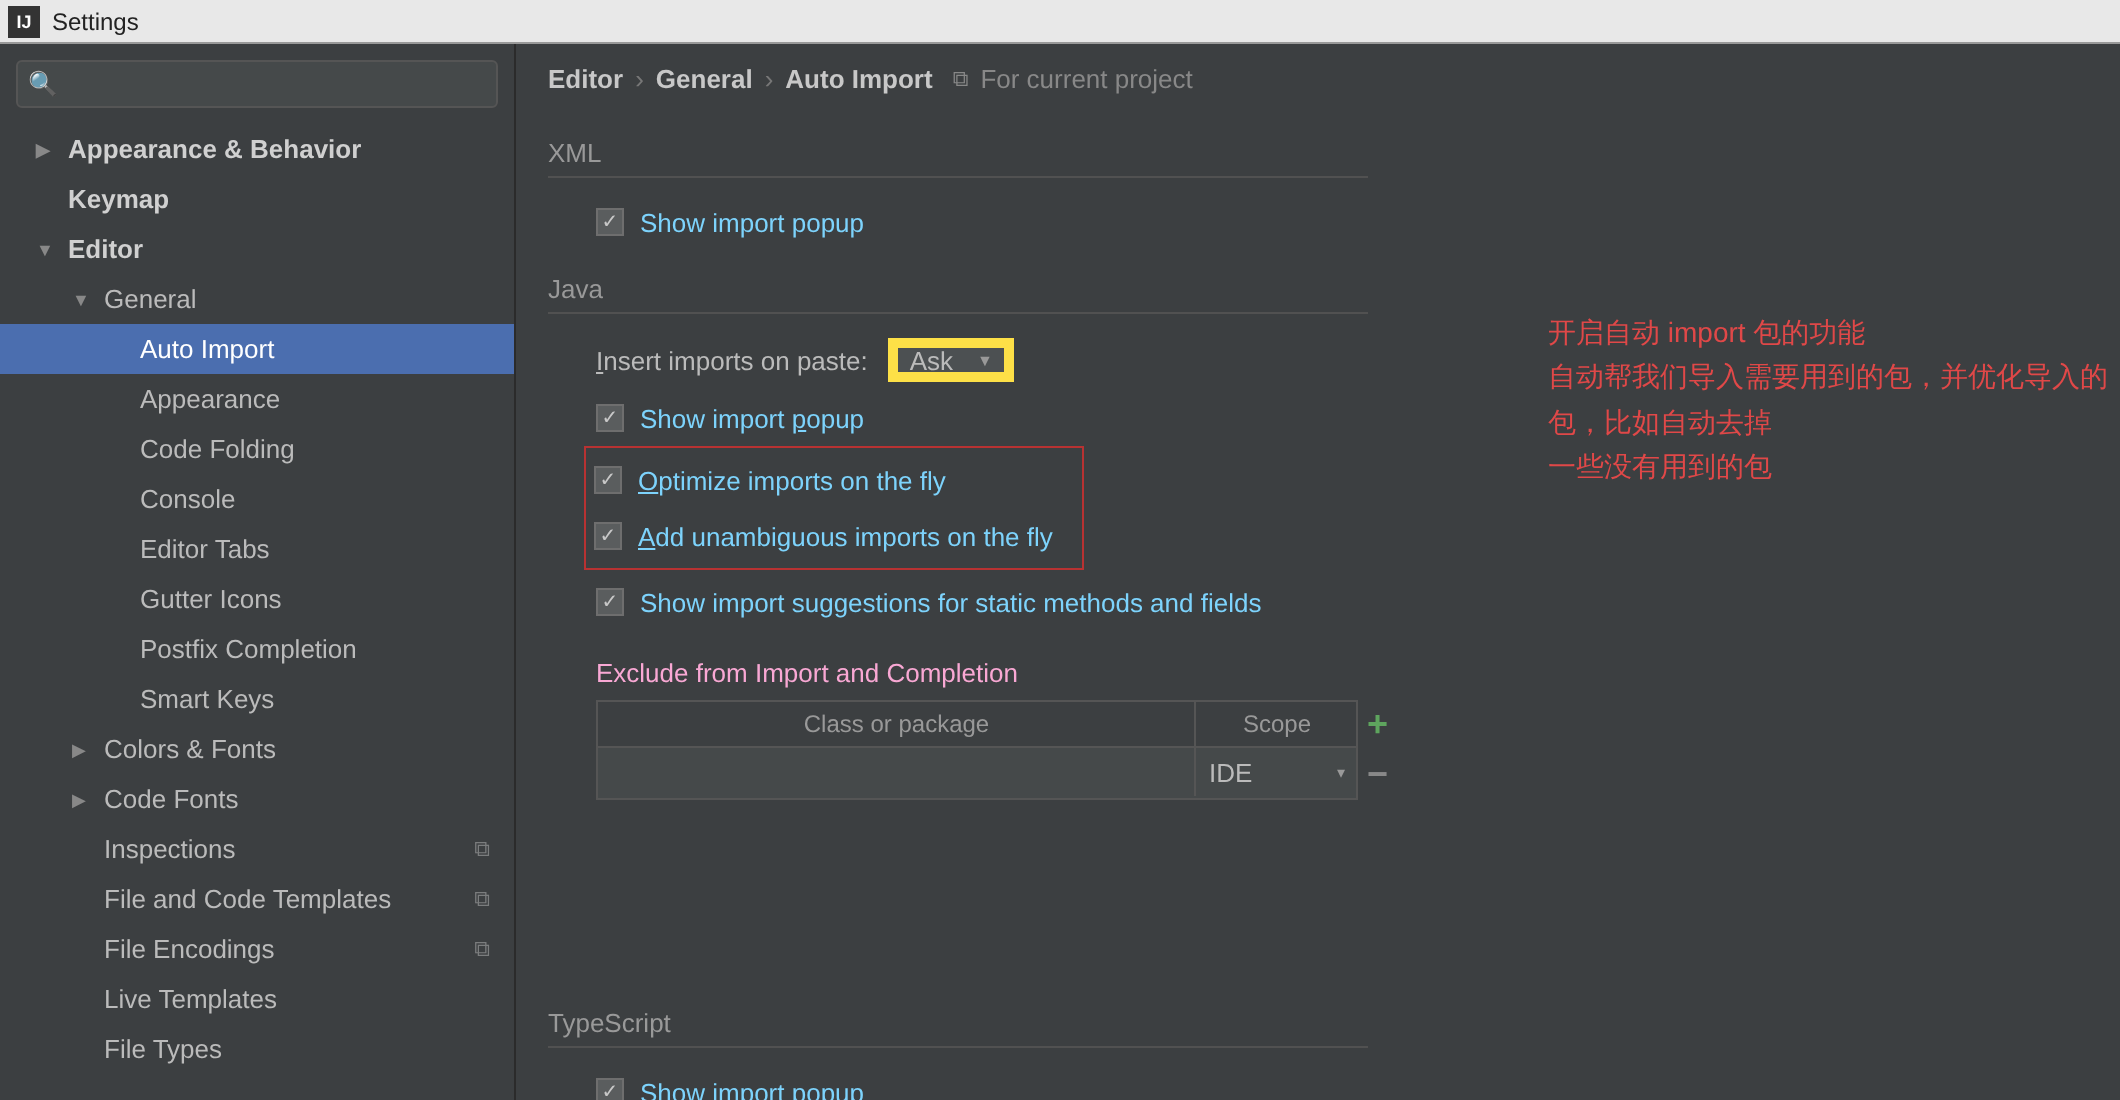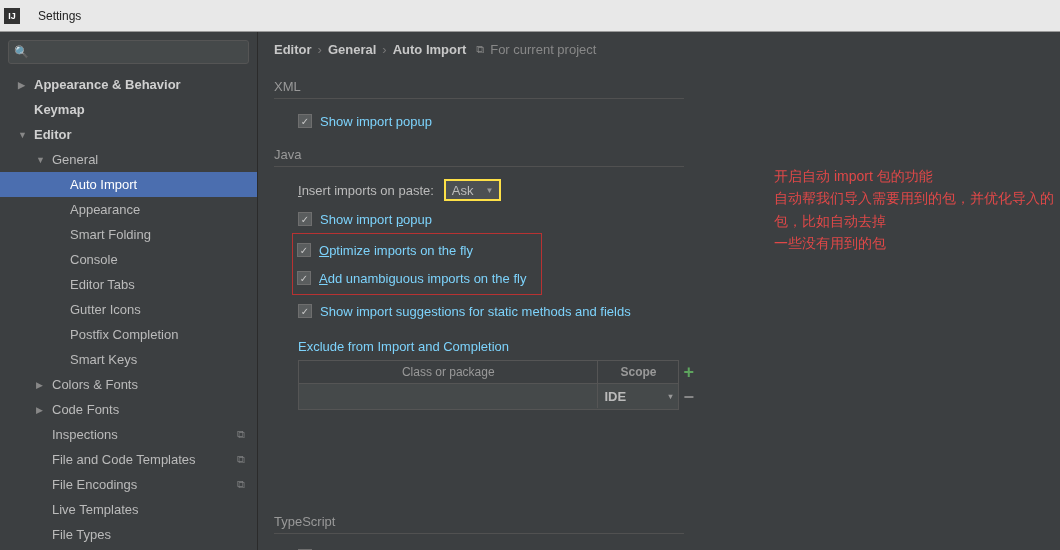--- a/index.html
+++ b/index.html
@@ -1,20 +1,20 @@
 <!DOCTYPE html>
 <html><head>
   <meta charset="utf-8">
   <style>
     * { margin: 0; padding: 0; box-sizing: border-box; font-family: "Segoe UI", Arial, sans-serif; }
     body { background: #3c3f41; color: #bbbbbb; font-size: 13px; overflow: hidden; }
     
     .window { width: 1060px; height: 550px; display: flex; flex-direction: column; }
     
-    .titlebar { background: #e8e8e8; height: 32px; display: flex; align-items: center; padding: 0 4px; border-bottom: 1px solid #999; gap: 12px; }
+    .titlebar { background: #e8e8e8; height: 22px; display: flex; align-items: center; padding: 0 4px; border-bottom: 1px solid #999; }
     .titlebar-icon { width: 16px; height: 16px; background: #333; color: #fff; font-size: 9px; font-weight: bold; display: flex; align-items: center; justify-content: center; margin-right: 6px; }
     .titlebar-text { color: #222; font-size: 12px; }
     
     .content { flex: 1; display: flex; overflow: hidden; }
     
     .sidebar { width: 258px; background: #3c3f41; border-right: 1px solid #2b2b2b; display: flex; flex-direction: column; }
     .search-box { margin: 8px; position: relative; }
     .search-input { width: 100%; height: 24px; background: #45494a; border: 1px solid #555; border-radius: 3px; color: #bbb; padding: 0 8px 0 24px; font-size: 12px; }
     .search-icon { position: absolute; left: 6px; top: 5px; color: #888; font-size: 12px; }
     
@@ -40,35 +40,35 @@
     .section-title { color: #999; font-size: 13px; padding: 4px 0; border-bottom: 1px solid #515151; width: 410px; margin-bottom: 8px; }
     .section-content { padding-left: 24px; }
     
     .checkbox-row { display: flex; align-items: center; height: 28px; gap: 8px; }
     .checkbox { width: 14px; height: 14px; background: #5a5d5e; border: 1px solid #6e6e6e; display: flex; align-items: center; justify-content: center; font-size: 10px; color: #c8c8c8; cursor: pointer; }
     .checkbox.checked::before { content: "✓"; }
     .checkbox-label { color: #7dd3fc; }
     
     .form-row { display: flex; align-items: center; height: 30px; gap: 10px; }
     .form-label { color: #bbbbbb; }
-    .select-box { background: #4c5052; border: 2px solid #fde047; color: #bbb; padding: 2px 6px; display: flex; align-items: center; gap: 12px; height: 22px; cursor: pointer; }
+    .select-box { background: #4c5052; border: 5px solid #fde047; color: #bbb; padding: 2px 6px; display: flex; align-items: center; gap: 12px; height: 22px; cursor: pointer; }
     .select-arrow { font-size: 8px; color: #999; }
     
     .highlight-box { border: 1px solid #b83232; padding: 2px 4px; margin-left: -6px; margin-top: 0; margin-bottom: 2px; width: fit-content; min-width: 250px; }
     
     .annotation { position: absolute; color: #e04848; font-size: 14px; line-height: 1.6; left: 516px; top: 133px; font-family: "Microsoft YaHei", sans-serif; }
     
     .exclude-section { margin-top: 14px; }
-    .exclude-label { color: #7dd3fc; font-size: 13px; margin-bottom: 6px; }
+    .exclude-label { color: #f9a8d4; font-size: 13px; margin-bottom: 6px; }
     .exclude-table { display: flex; width: 400px; }
     .exclude-grid { flex: 1; border: 1px solid #555; background: #45494a; }
     .exclude-header { display: flex; background: #3c3f41; border-bottom: 1px solid #555; }
     .exclude-header-cell { padding: 4px 8px; text-align: center; color: #999; font-size: 12px; }
     .col-class { flex: 1; border-right: 1px solid #555; }
-    .col-scope { width: 80px; font-weight: bold; }
+    .col-scope { width: 80px; }
     .exclude-body-row { display: flex; height: 24px; }
     .exclude-body-cell { padding: 4px 8px; }
     .scope-dropdown { display: flex; align-items: center; justify-content: space-between; background: #45494a; width: 100%; height: 100%; padding: 0 6px; color: #bbb; }
     .exclude-buttons { display: flex; flex-direction: column; padding: 2px 4px; gap: 4px; }
     .add-btn { color: #5ea55e; font-size: 18px; font-weight: bold; cursor: pointer; }
     .remove-btn { color: #888; font-size: 18px; font-weight: bold; cursor: pointer; }
     
     .u { text-decoration: underline; }
   </style>
 </head>
@@ -106,21 +106,21 @@
           <div class="tree-item lvl-2 selected">
             <span class="tree-arrow"></span>
             <span class="tree-label">Auto Import</span>
           </div>
           <div class="tree-item lvl-2">
             <span class="tree-arrow"></span>
             <span class="tree-label">Appearance</span>
           </div>
           <div class="tree-item lvl-2">
             <span class="tree-arrow"></span>
-            <span class="tree-label">Smart Folding</span>
+            <span class="tree-label">Code Folding</span>
           </div>
           <div class="tree-item lvl-2">
             <span class="tree-arrow"></span>
             <span class="tree-label">Console</span>
           </div>
           <div class="tree-item lvl-2">
             <span class="tree-arrow"></span>
             <span class="tree-label">Editor Tabs</span>
           </div>
           <div class="tree-item lvl-2">

